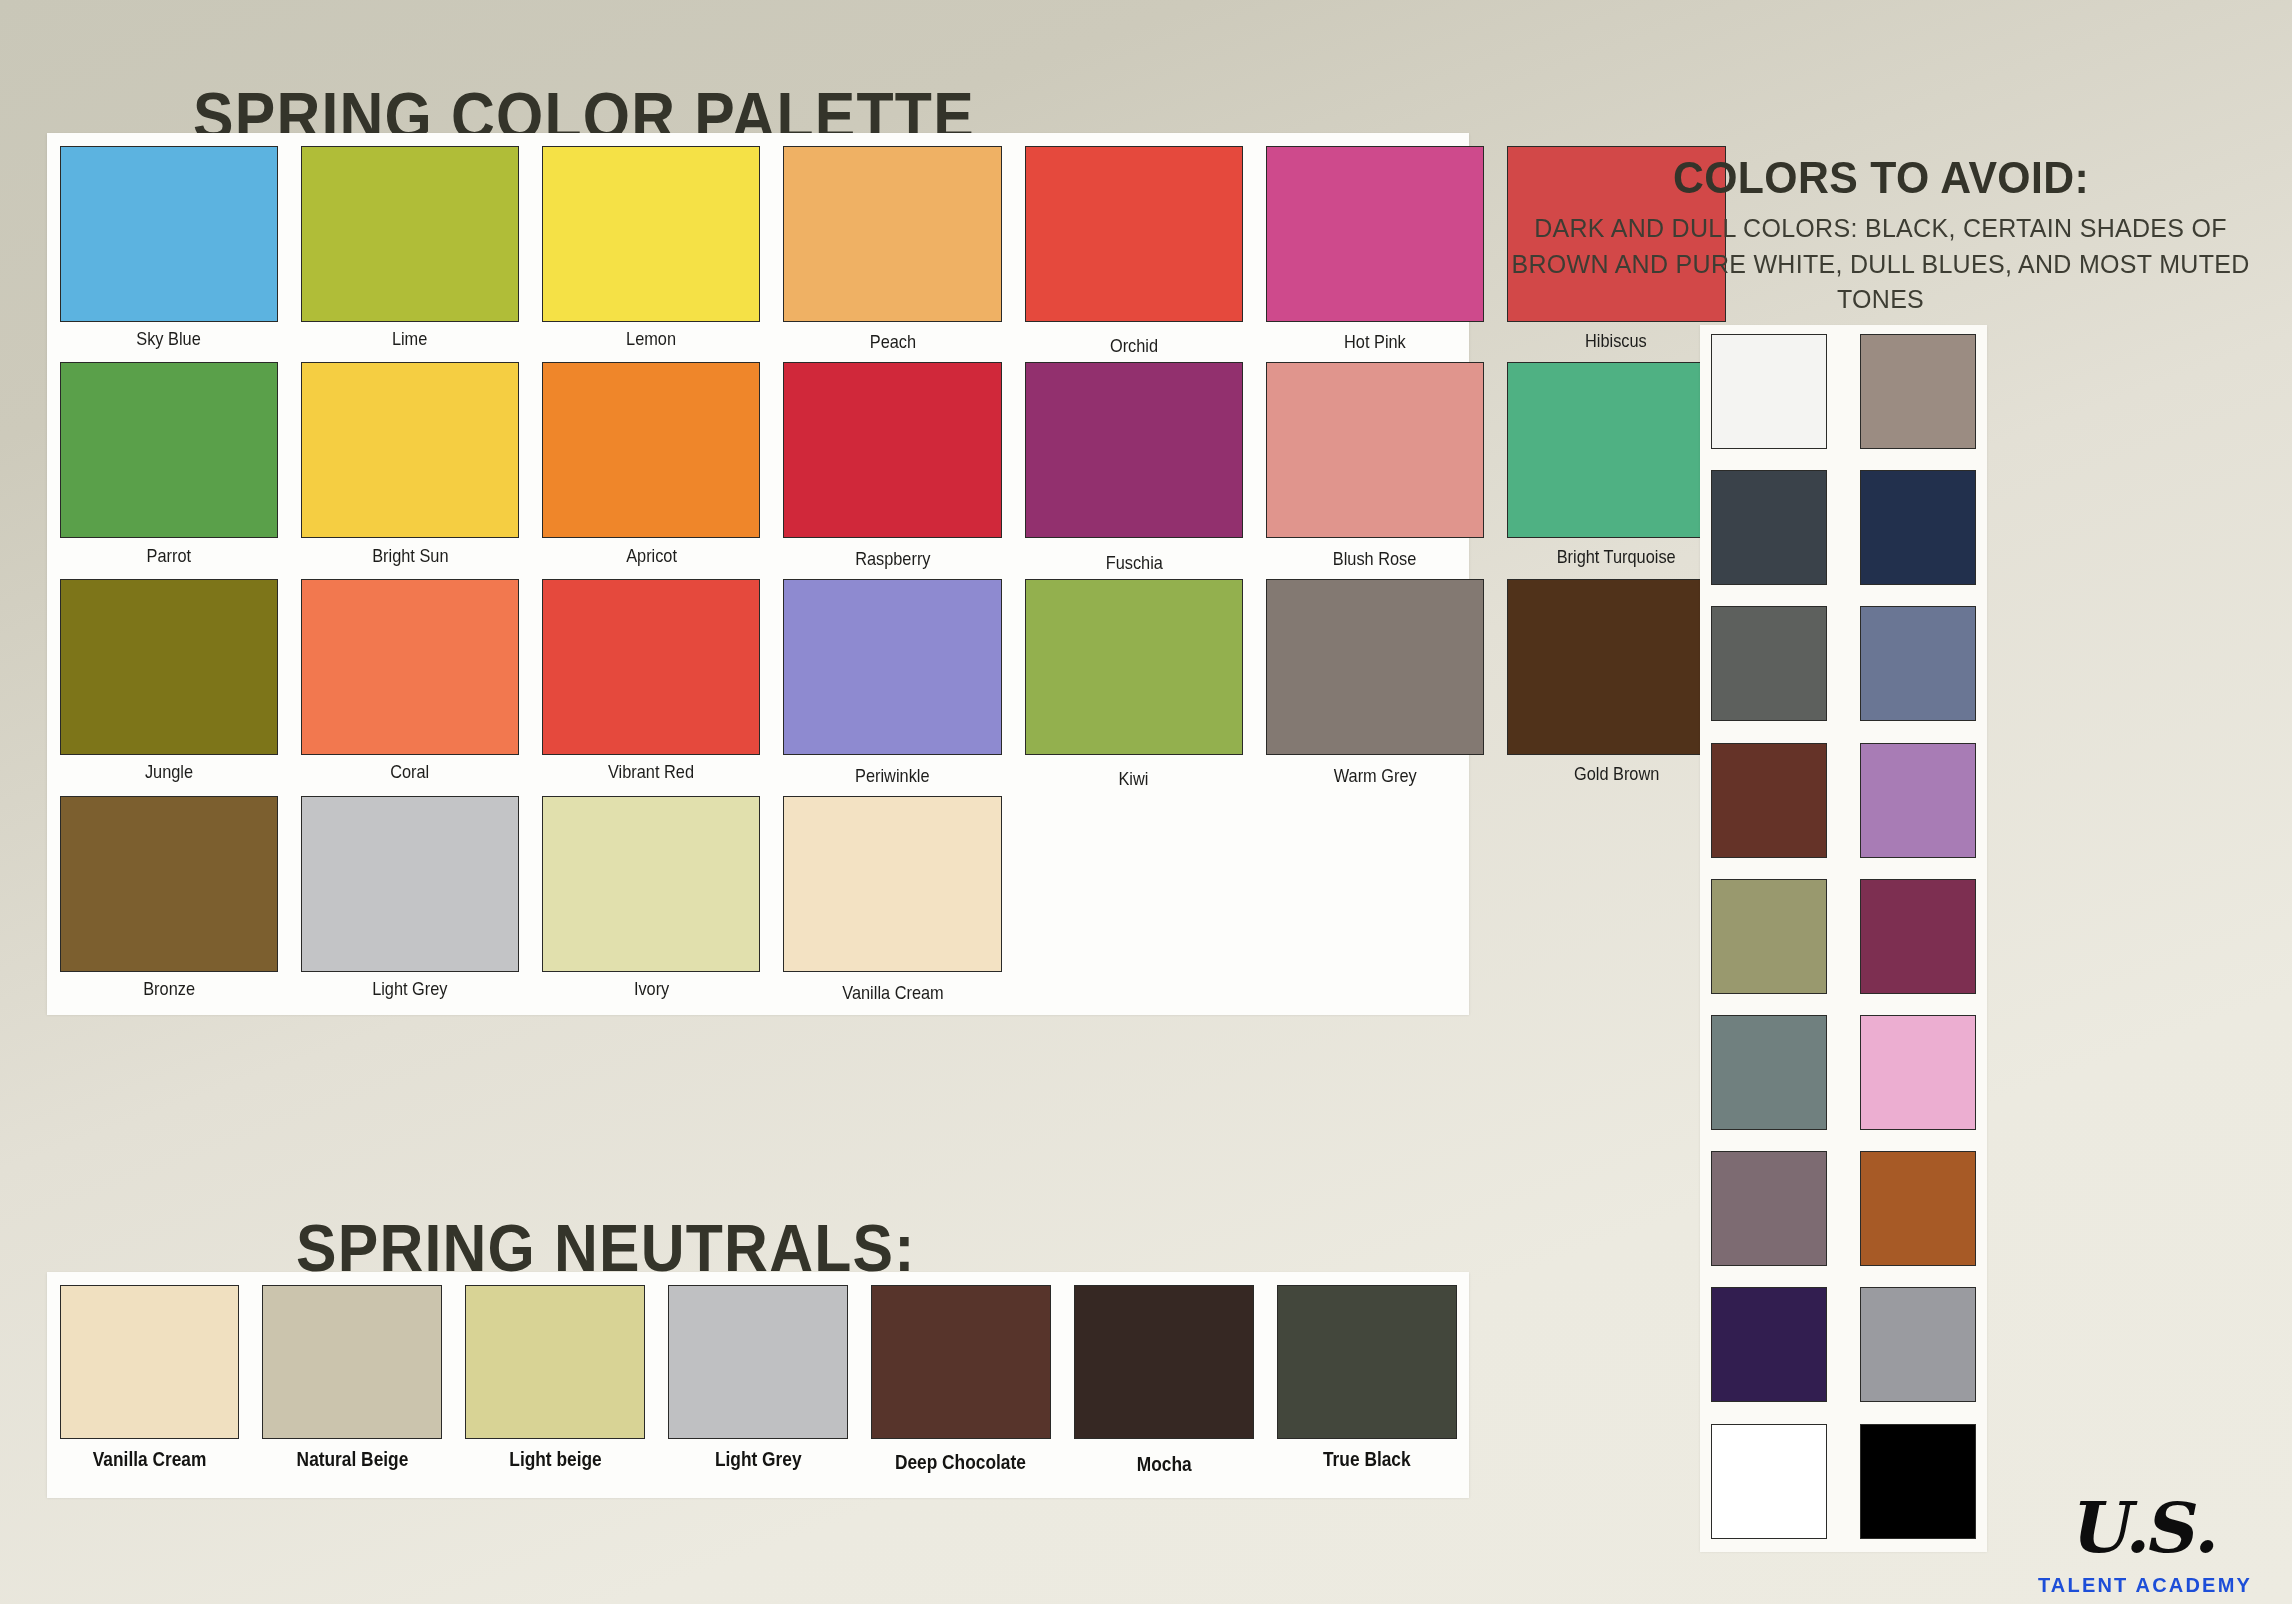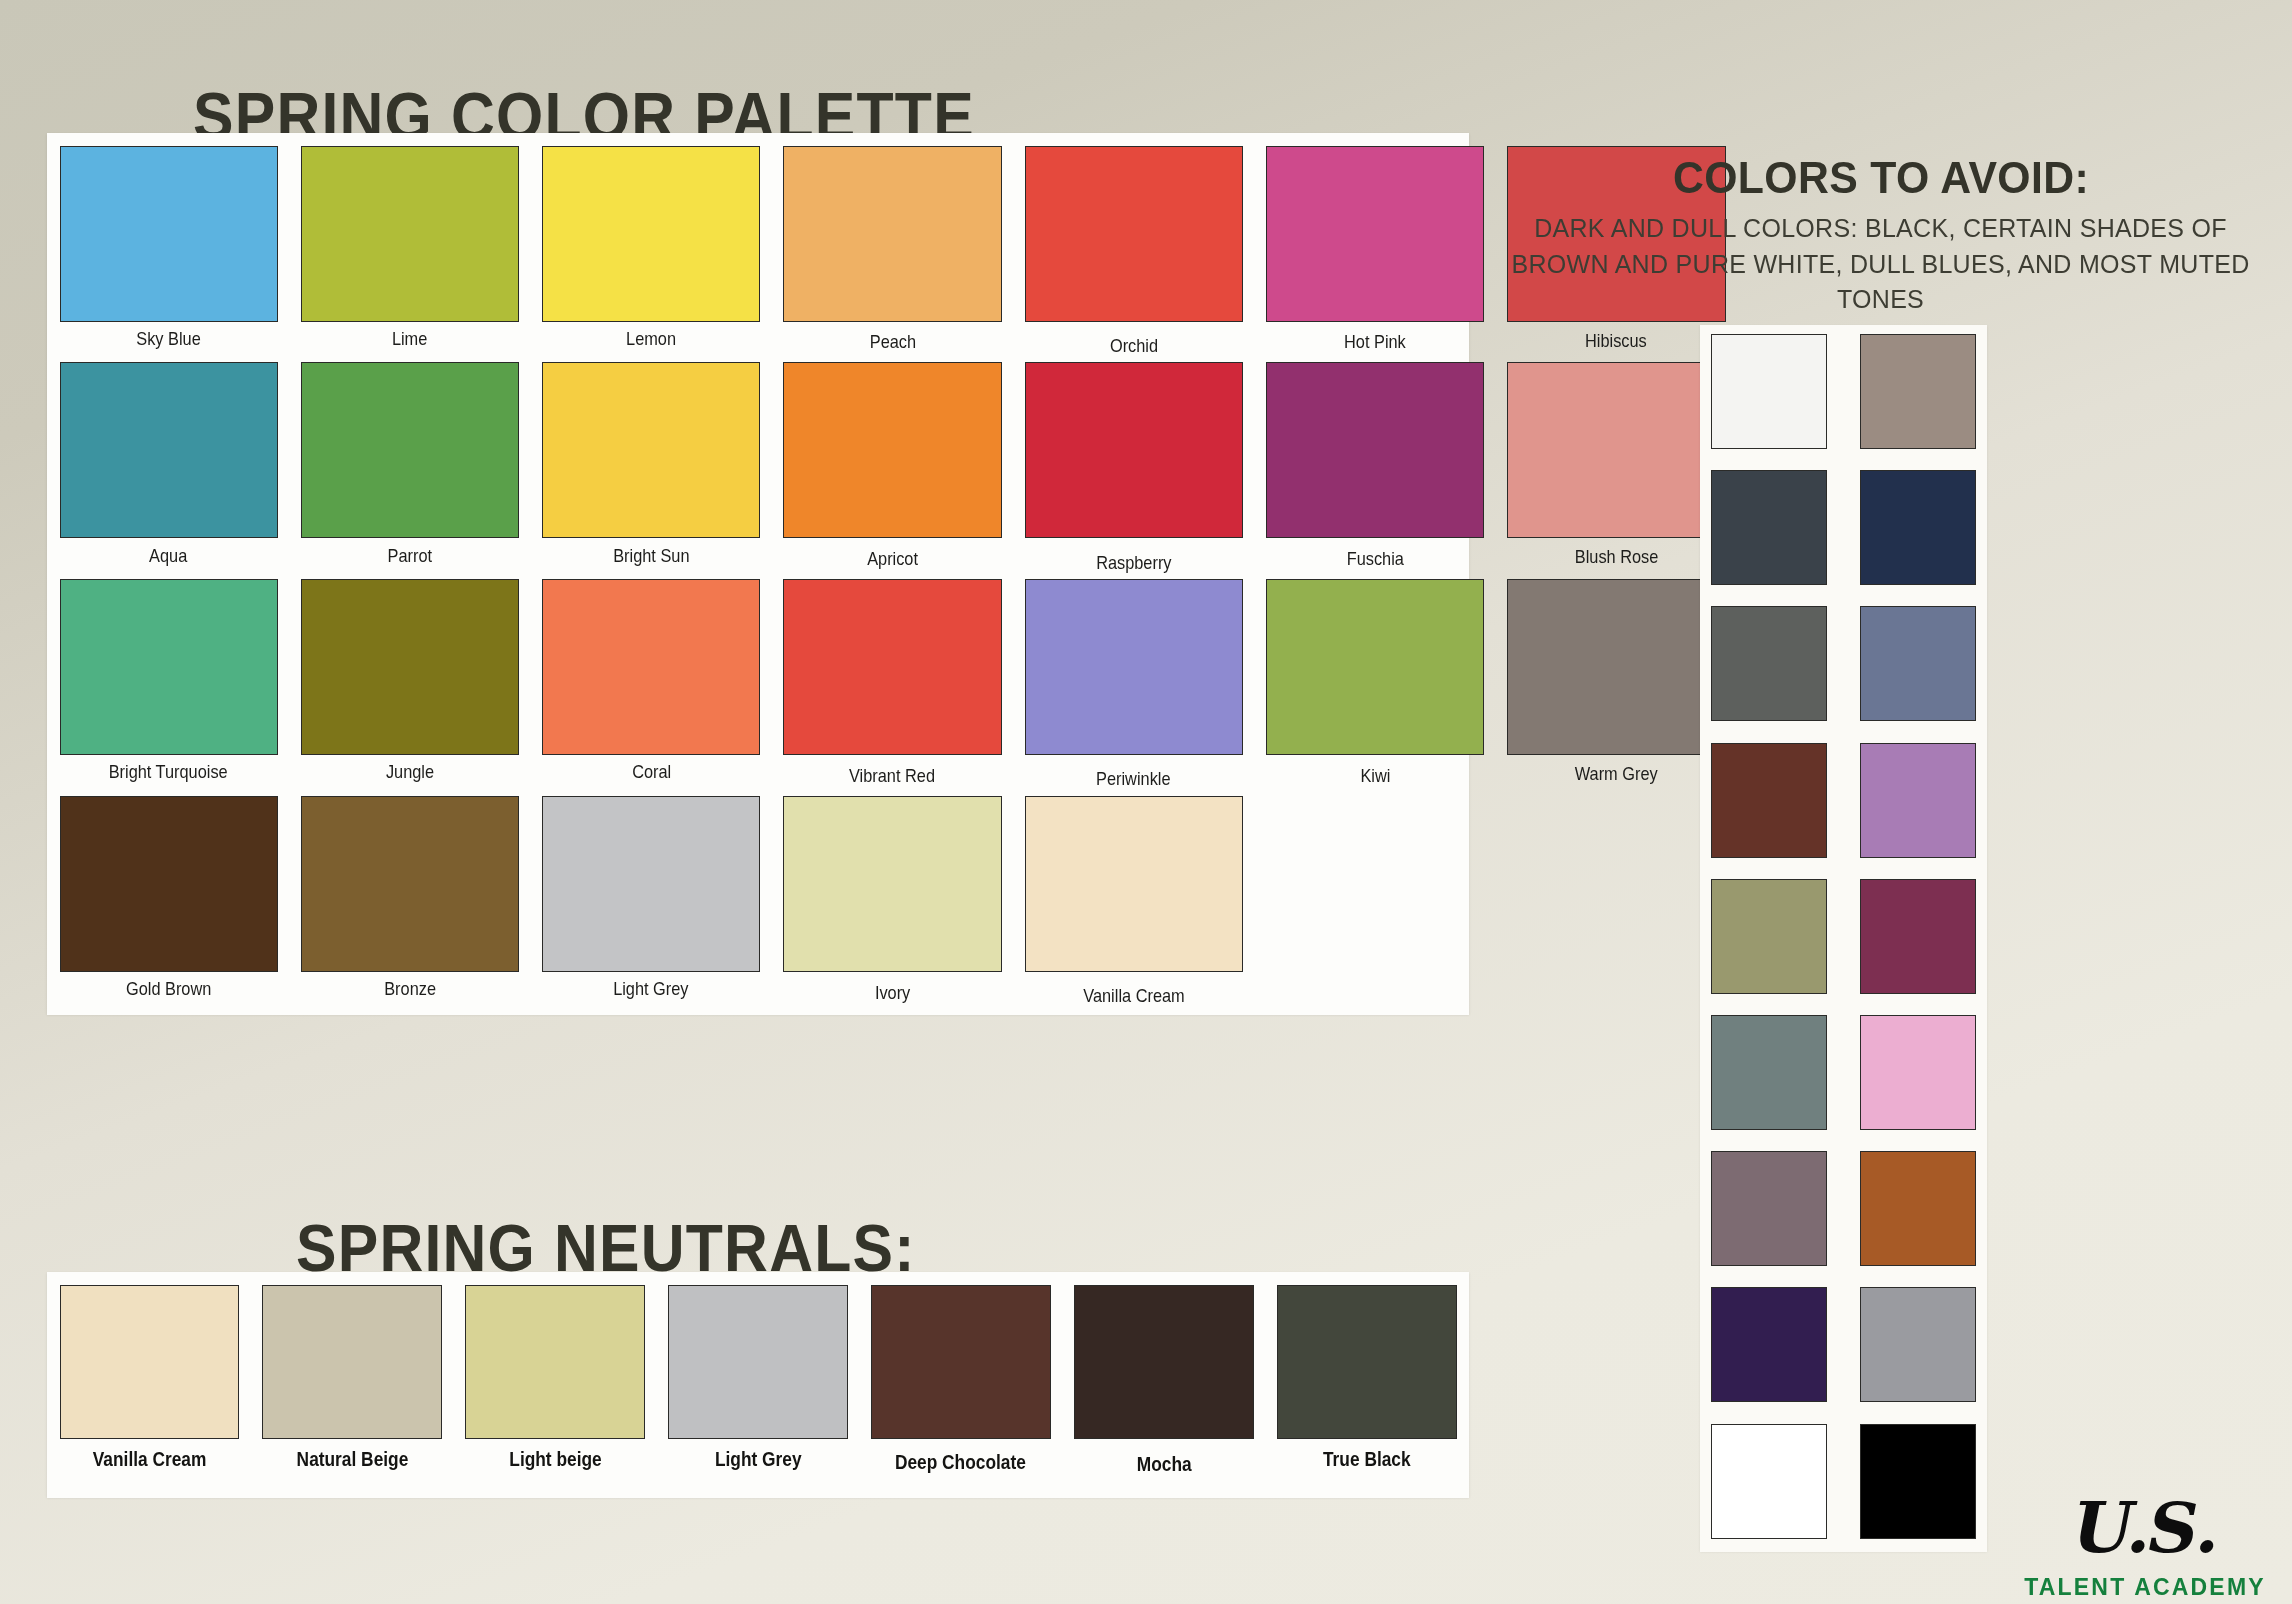--- a/index.html
+++ b/index.html
@@ -171,24 +171,24 @@
     font-family: "DejaVu Serif", serif;
     font-style: italic;
     font-weight: 700;
     font-size: 70px;
     color: #0d0d0d;
     letter-spacing: -1.8px;
     line-height: 1;
   }
   .logo-sub {
     margin-top: 10.7px;
-    font-size: 23px;
+    font-size: 20px;
     font-weight: 700;
     letter-spacing: 2.2px;
-    color: #15803d;
+    color: #1d4ed8;
   }
 </style>
 </head>
 <body>
 
 <h1 class="main-title">SPRING COLOR PALETTE</h1>
 
 <div class="palette-card">
   <div class="palette-grid">
       <div class="sw-cell">
@@ -211,24 +211,20 @@
         <div class="sw-chip" style="background: rgb(229, 73, 61);"></div>
         <div class="sw-label">Orchid</div>
       </div>
       <div class="sw-cell">
         <div class="sw-chip" style="background: rgb(206, 74, 140);"></div>
         <div class="sw-label">Hot Pink</div>
       </div>
       <div class="sw-cell">
         <div class="sw-chip" style="background: rgb(210, 72, 72);"></div>
         <div class="sw-label">Hibiscus</div>
-      </div>
-      <div class="sw-cell">
-        <div class="sw-chip" style="background: rgb(60, 147, 160);"></div>
-        <div class="sw-label">Aqua</div>
       </div>
       <div class="sw-cell">
         <div class="sw-chip" style="background: rgb(90, 160, 74);"></div>
         <div class="sw-label">Parrot</div>
       </div>
       <div class="sw-cell">
         <div class="sw-chip" style="background: rgb(245, 206, 66);"></div>
         <div class="sw-label">Bright Sun</div>
       </div>
       <div class="sw-cell">

